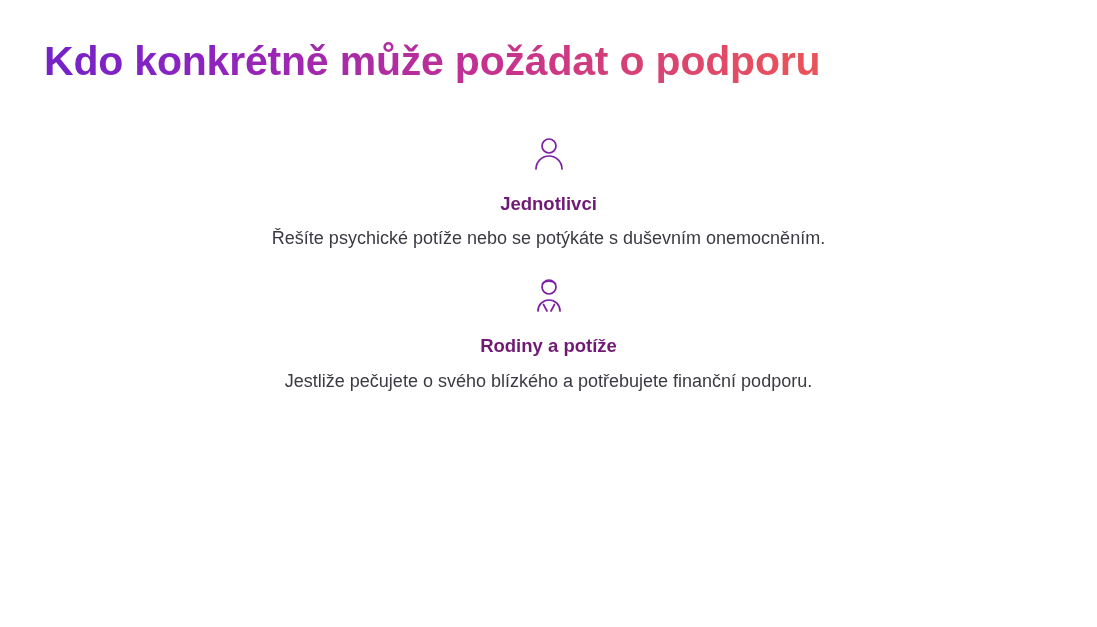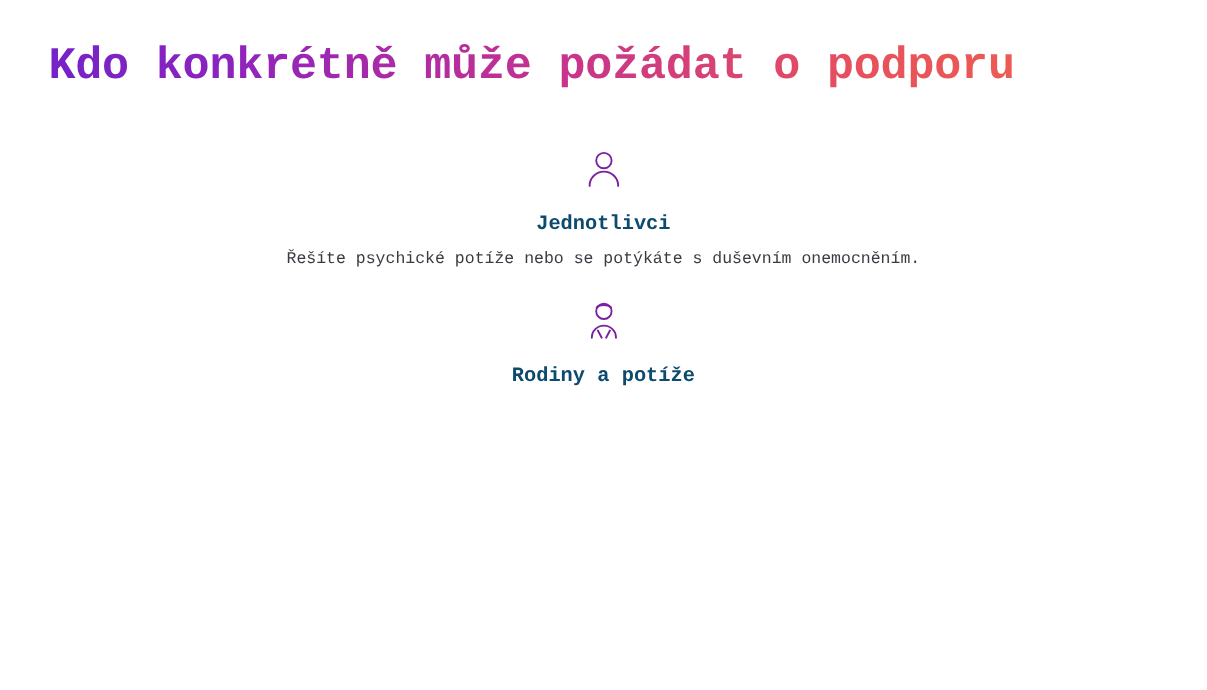--- a/index.html
+++ b/index.html
@@ -12,21 +12,20 @@
     background: #ffffff;
     font-family: "Liberation Sans", sans-serif;
     color: #2b2b35;
     overflow: hidden;
   }
   .page {
     position: relative;
     width: 1097px;
     height: 627px;
     box-sizing: border-box;
-    font-family: Liberation Mono, monospace;
   }
   .page-title {
     margin: 0;
     padding: 38px 0 0 44px;
     font-size: 41px;
     font-weight: bold;
     letter-spacing: -0.2px;
     line-height: 1.15;
     background-image: linear-gradient(90deg, #6e22c9 0%, #8b23c0 18%, #c5328f 45%, #e8515b 72%, #f0694a 100%);
     -webkit-background-clip: text;
@@ -55,26 +54,26 @@
     align-items: center;
     justify-content: center;
     margin-bottom: 16px;
   }
   .card-icon svg {
     display: block;
   }
   .card-title {
     font-size: 18.5px;
     font-weight: bold;
-    color: #0c4a6e;
+    color: #701a75;
     margin: 0 0 10px 0;
     line-height: 1.2;
   }
   .card-desc {
-    font-size: 15px;
+    font-size: 18px;
     font-weight: 400;
     color: #3a3a42;
     margin: 0;
     line-height: 1.45;
   }
 </style>
 </head>
 <body>
 
 <div class="page">
@@ -97,17 +96,18 @@
     <div class="card">
       <div class="card-icon">
         <svg width="44" height="44" viewBox="0 0 44 44" fill="none" stroke="#7b1fa2" stroke-width="1.7" stroke-linecap="round" stroke-linejoin="round">
           <circle cx="22" cy="13" r="7"></circle>
           <path d="M15.5 9.5c2.5-3 10-3 13 0"></path>
           <path d="M11 37c0-6.1 4.9-11 11-11s11 4.9 11 11"></path>
           <path d="M16.5 30.5l3.5 6.5M27.5 30.5L24 37"></path>
         </svg>
       </div>
       <div class="card-title">Rodiny a potíže</div>
+      <p class="card-desc">Jestliže pečujete o svého blízkého a potřebujete finanční podporu.</p>
     </div>
 
 
   </div>
 </div>
 
 </body></html>

